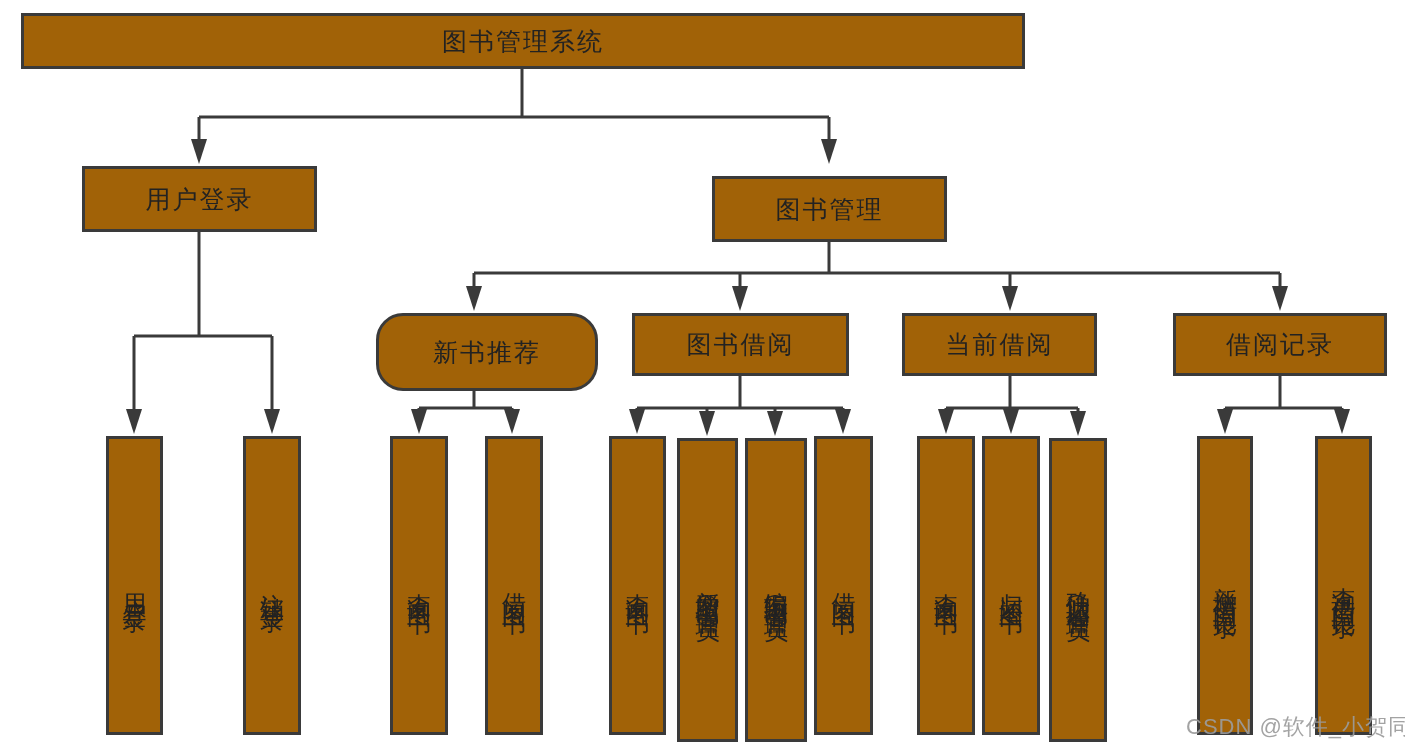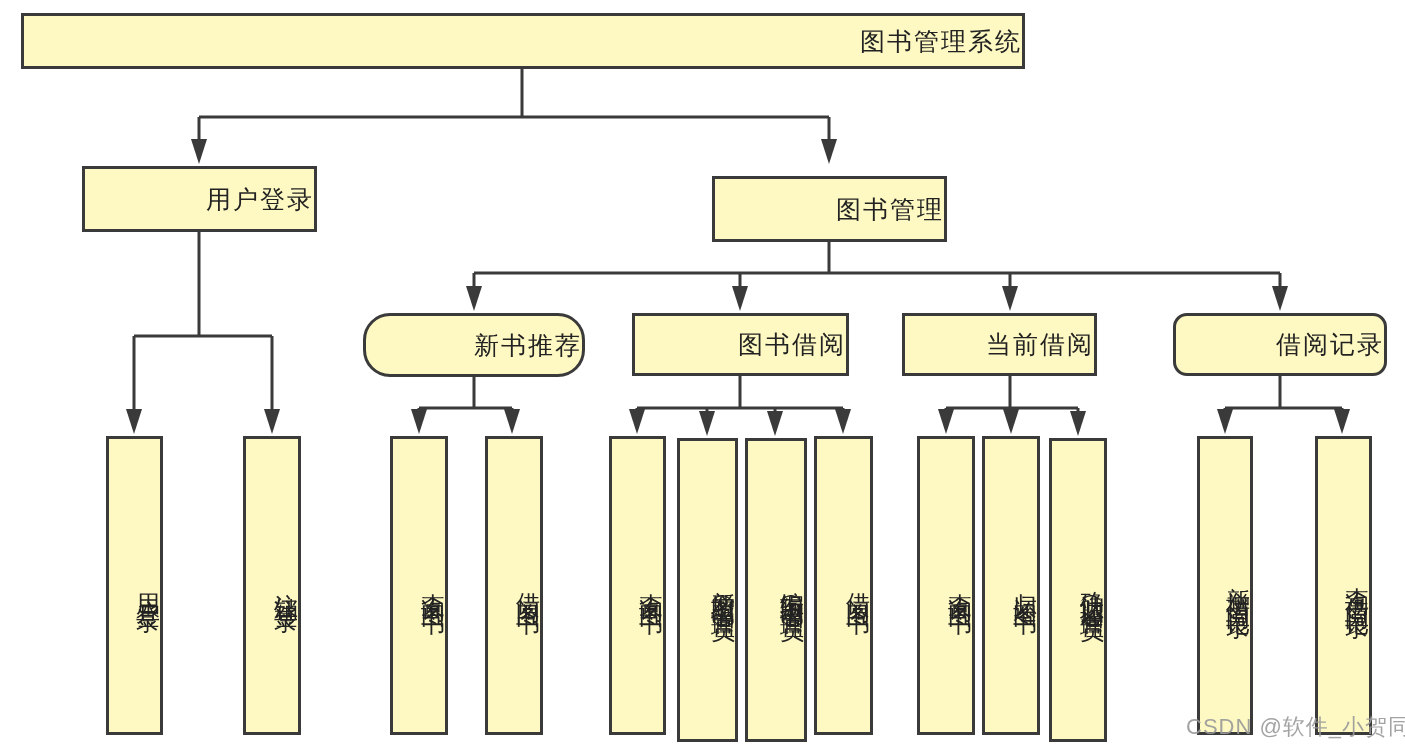--- a/index.html
+++ b/index.html
@@ -16,25 +16,25 @@
     overflow: hidden;
   }
   .connectors {
     position: absolute;
     left: 0; top: 0;
     width: 1405px; height: 747px;
   }
   .node {
     position: absolute;
     box-sizing: border-box;
-    background: #fef9c3;
+    background: #a16207;
     border: 3px solid #3a3a3a;
     display: flex;
     align-items: center;
-    justify-content: flex-end;
+    justify-content: center;
     color: #222222;
   }
   .h-label {
     font-size: 25px;
     letter-spacing: 2px;
     white-space: nowrap;
   }
   .v-text {
     writing-mode: vertical-rl;
     text-orientation: mixed;
@@ -120,30 +120,30 @@
     <span class="h-label">图书管理系统</span>
   </div>
 
   <div class="node" style="left:82px; top:166px; width:235px; height:66px;">
     <span class="h-label">用户登录</span>
   </div>
   <div class="node" style="left:712px; top:166px; width:235px; height:66px;margin-top:10px;">
     <span class="h-label">图书管理</span>
   </div>
 
-  <div class="node" style="left:363px; top:313px; width:222px; height:64px;border-radius:27px;">
+  <div class="node" style="left:376px; top:313px; width:222px; height:78px;border-radius:27px;">
     <span class="h-label">新书推荐</span>
   </div>
   <div class="node" style="left:632px; top:313px; width:217px; height:63px;">
     <span class="h-label">图书借阅</span>
   </div>
   <div class="node" style="left:902px; top:313px; width:195px; height:63px;">
     <span class="h-label">当前借阅</span>
   </div>
-  <div class="node" style="left:1173px; top:313px; width:214px; height:63px;border-radius:14px;">
+  <div class="node" style="left:1173px; top:313px; width:214px; height:63px;">
     <span class="h-label">借阅记录</span>
   </div>
 
   <div class="node" style="left:106px; top:436px; width:57px; height:299px;">
     <span class="v-text">用户登录</span>
   </div>
   <div class="node" style="left:243px; top:436px; width:58px; height:299px;">
     <span class="v-text">注销登录</span>
   </div>
 

